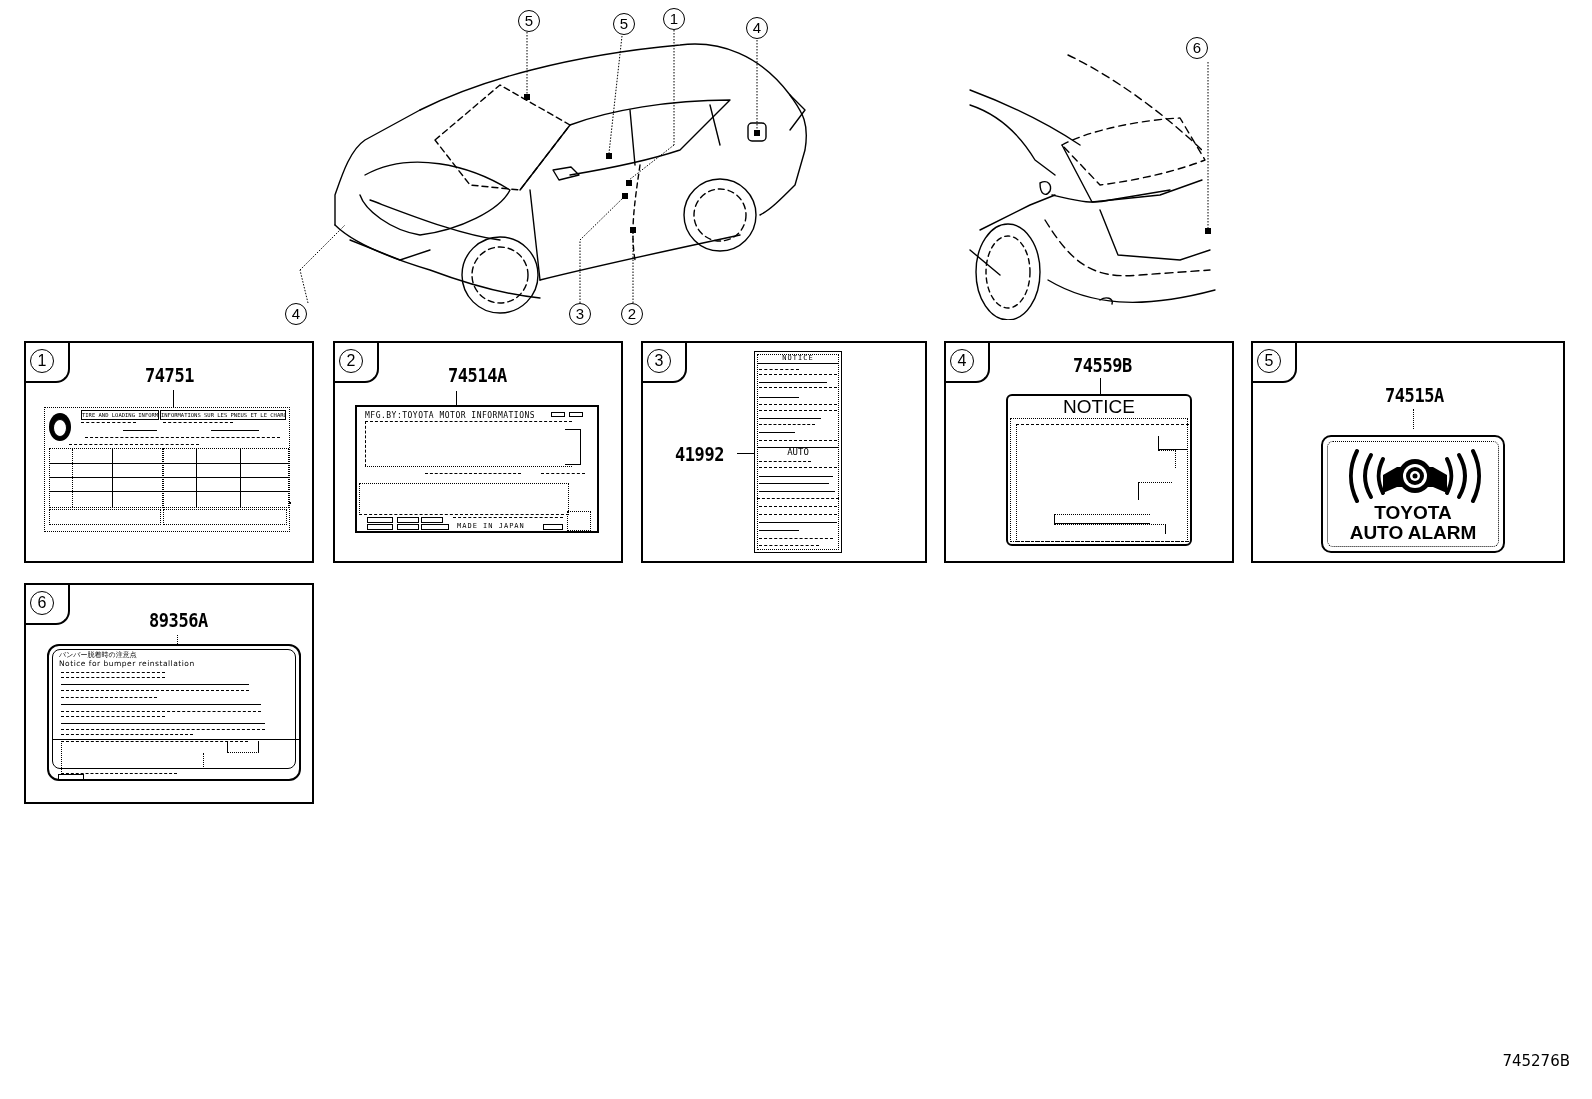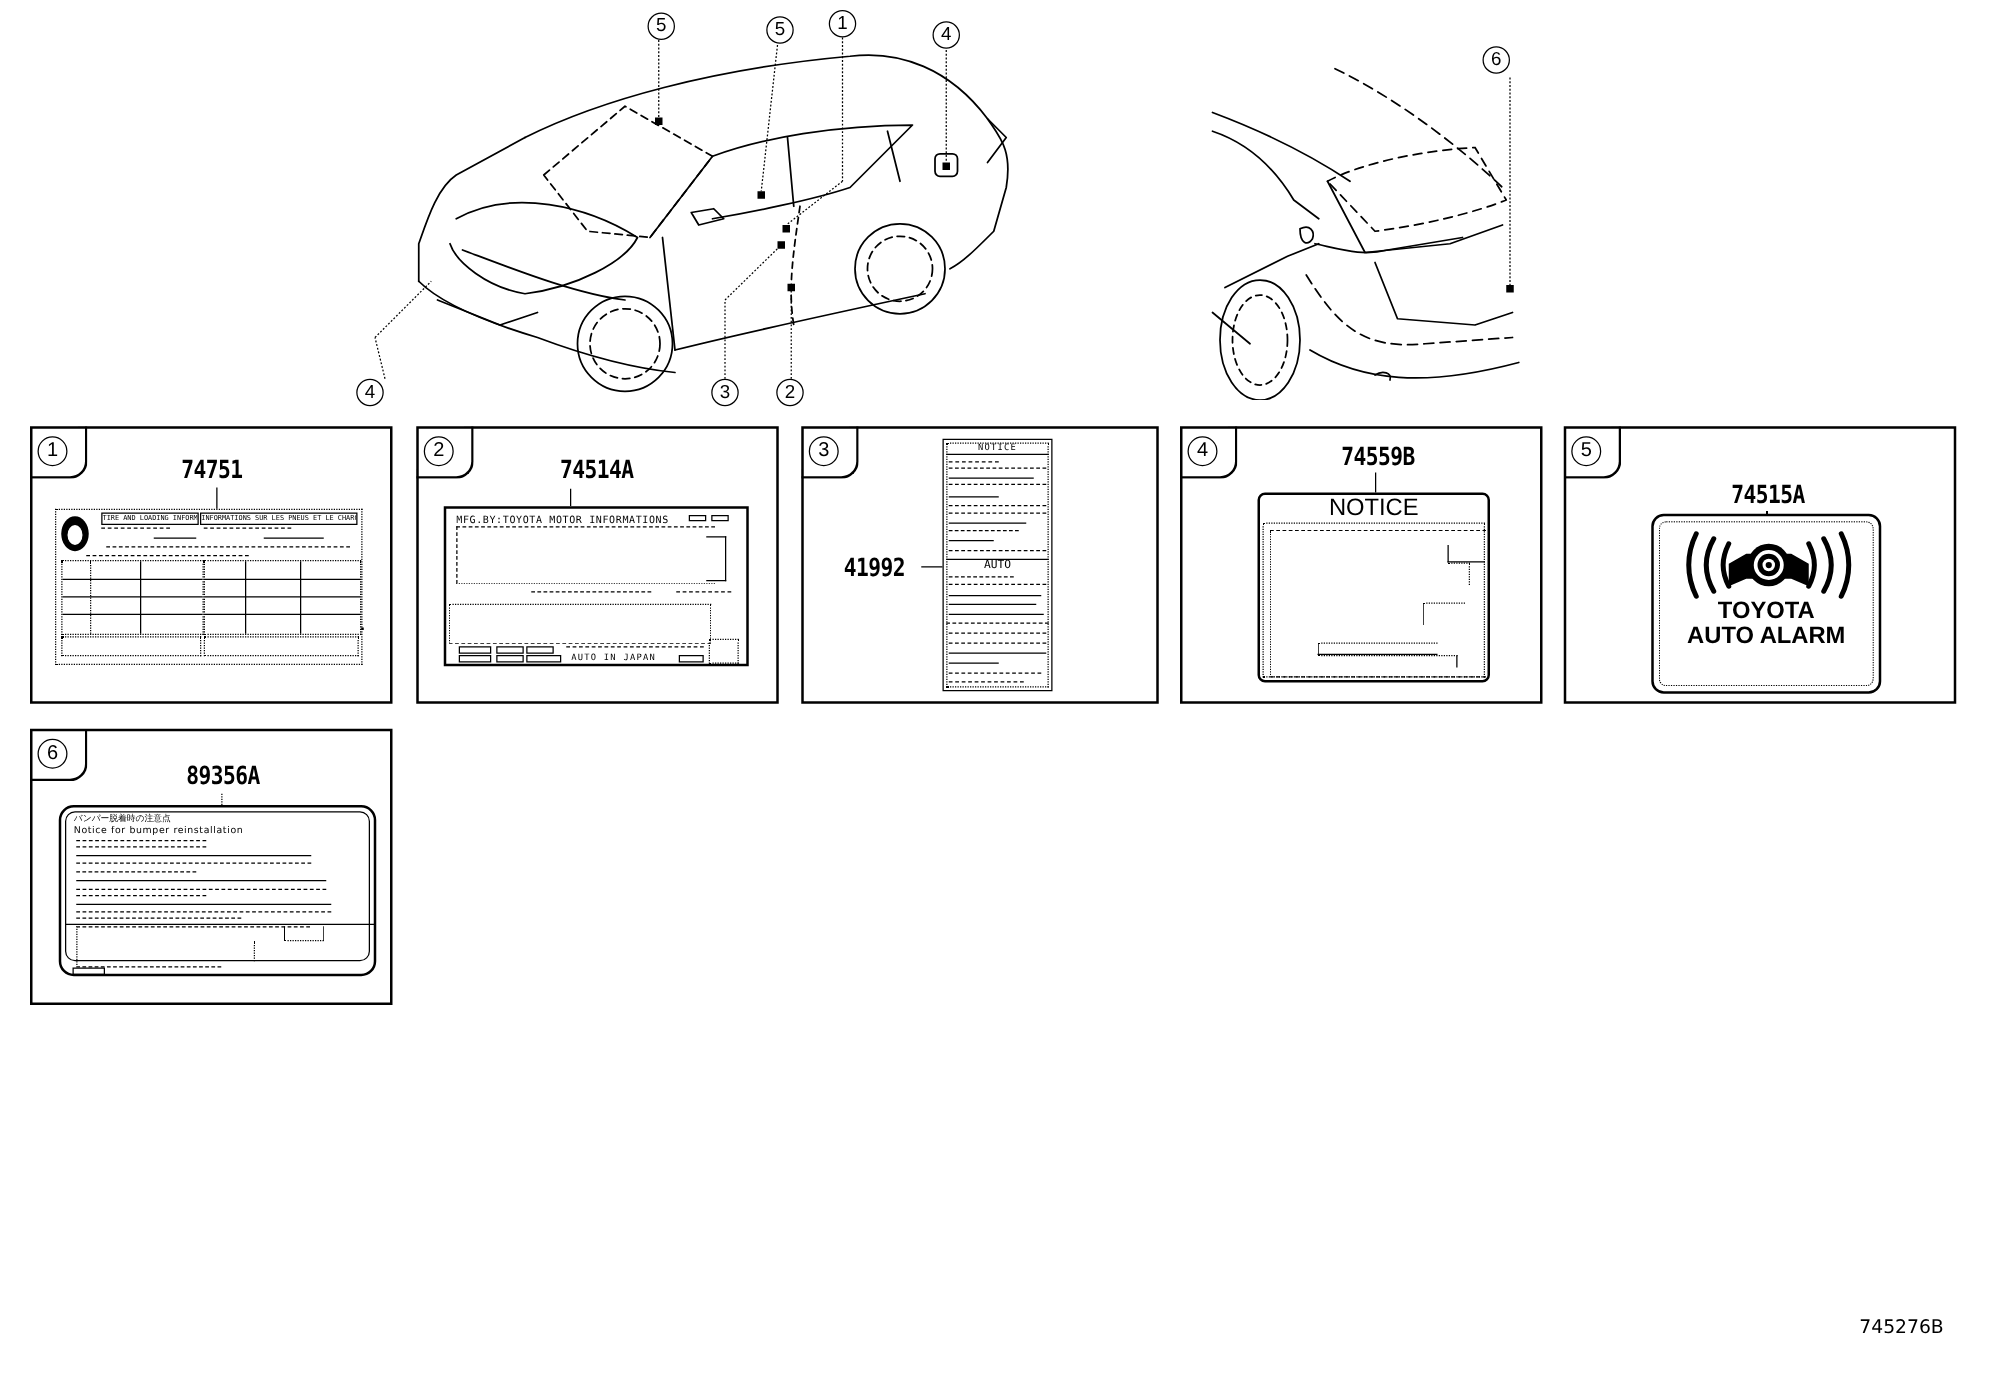--- a/index.html
+++ b/index.html
@@ -10,21 +10,21 @@
   .tab{position:absolute;left:-2px;top:-2px;width:46px;height:42px;border:2px solid #000;border-left:none;border-top:none;border-bottom-right-radius:14px;box-sizing:border-box;}
   .tab-num{position:absolute;left:6px;top:8px;width:22px;height:22px;border:1.4px solid #000;border-radius:50%;font-family:"Liberation Sans",sans-serif;font-size:16px;line-height:22px;text-align:center;}
   .partno{position:absolute;font-family:"DejaVu Sans Mono","Liberation Mono",monospace;font-weight:bold;font-size:20px;letter-spacing:-0.5px;transform:scaleX(0.85);transform-origin:left top;}
   .leader{position:absolute;width:0;border-left:1.5px solid #000;}
   .leader.dot{border-left:1.5px dotted #000;}
   .lbl{position:absolute;border:2px solid #000;box-sizing:border-box;background:#fff;}
   .tiny{font-family:"DejaVu Sans Mono","Liberation Mono",monospace;font-size:7px;white-space:nowrap;overflow:hidden;}
   .bar{position:absolute;height:0;border-top:1.5px dashed #000;}
   .bar.solid{border-top:1.5px solid #000;}
   .cell{position:absolute;border:1px solid #000;box-sizing:border-box;}
-  .footer-code{position:absolute;right:37px;top:1052px;font-family:"DejaVu Sans","Liberation Sans",sans-serif;font-size:15px;}
+  .footer-code{position:absolute;right:22px;top:1052px;font-family:"DejaVu Sans","Liberation Sans",sans-serif;font-size:15px;}
 </style>
 </head>
 <body>
 
 <svg class="car" style="left:270px;top:0px;" width="560" height="335" viewBox="0 0 560 335">
   <g fill="none" stroke="#000" stroke-width="1.4" stroke-linecap="round" stroke-linejoin="round">
 
     <path d="M150 110 C 210 80, 300 55, 410 45 C 450 40, 490 55, 520 95 C 530 110, 540 120, 535 150 L 525 185 C 510 200, 500 210, 490 215"></path>
     <path d="M150 110 L 95 140 C 80 150, 72 175, 65 195 L 65 225"></path>
 
@@ -167,21 +167,21 @@
     <div class="bar" style="left:68px;top:66px;width:96px;"></div>
     <div class="bar" style="left:184px;top:66px;width:44px;"></div>
     <div style="position:absolute;left:2px;top:76px;width:208px;height:30px;border:1px dotted #000;border-bottom:1.5px dashed #000;"></div>
     <div class="cell" style="left:10px;top:110px;width:26px;height:6px;"></div>
     <div class="cell" style="left:40px;top:110px;width:22px;height:6px;"></div>
     <div class="cell" style="left:64px;top:110px;width:22px;height:6px;"></div>
     <div class="bar" style="left:96px;top:110px;width:110px;"></div>
     <div class="cell" style="left:10px;top:117px;width:26px;height:6px;"></div>
     <div class="cell" style="left:40px;top:117px;width:22px;height:6px;"></div>
     <div class="cell" style="left:64px;top:117px;width:28px;height:6px;"></div>
-    <div class="tiny" style="position:absolute;left:100px;top:115px;font-size:7px;letter-spacing:1px;">AUTO IN JAPAN</div>
+    <div class="tiny" style="position:absolute;left:100px;top:115px;font-size:7px;letter-spacing:1px;">MADE IN JAPAN</div>
     <div class="cell" style="left:186px;top:117px;width:20px;height:6px;"></div>
     <div class="cell" style="left:210px;top:104px;width:24px;height:20px;border-style:dotted;"></div>
   </div>
 </div>
 
 <div class="panel" style="left:641px;top:341px;width:286px;height:222px;">
   <div class="tab">
       <div class="tab-num">3</div>
     </div>
   <div class="partno" style="left:32px;top:99px;">41992</div>
@@ -235,21 +235,21 @@
     <div class="cell" style="left:46px;top:128px;width:112px;height:10px;border:none;border-right:1px solid #000;border-top:1px dotted #000;"></div>
   </div>
 </div>
 
 <div class="panel" style="left:1251px;top:341px;width:314px;height:222px;">
   <div class="tab">
       <div class="tab-num">5</div>
     </div>
   <div class="partno" style="left:132px;top:40px;">74515A</div>
   <div class="leader dot" style="left:160px;top:66px;height:20px;"></div>
-  <div class="lbl" style="left:68px;top:68px;width:184px;height:144px;border-radius:10px;">
+  <div class="lbl" style="left:68px;top:92px;width:184px;height:118px;border-radius:10px;">
     <div style="position:absolute;left:4px;top:4px;right:4px;bottom:4px;border:1px dotted #000;border-radius:6px;"></div>
     <svg style="position:absolute;left:24px;top:8px;" width="136" height="62" viewBox="0 0 136 62">
       <g fill="none" stroke="#000" stroke-width="4" stroke-linecap="round">
         <path d="M10 6 C 2 22, 2 40, 10 56"></path>
         <path d="M126 6 C 134 22, 134 40, 126 56"></path>
         <path d="M24 10 C 16 24, 16 38, 24 52"></path>
         <path d="M112 10 C 120 24, 120 38, 112 52"></path>
         <path d="M36 14 C 30 26, 30 36, 36 48"></path>
         <path d="M100 14 C 106 26, 106 36, 100 48"></path>
       </g>

